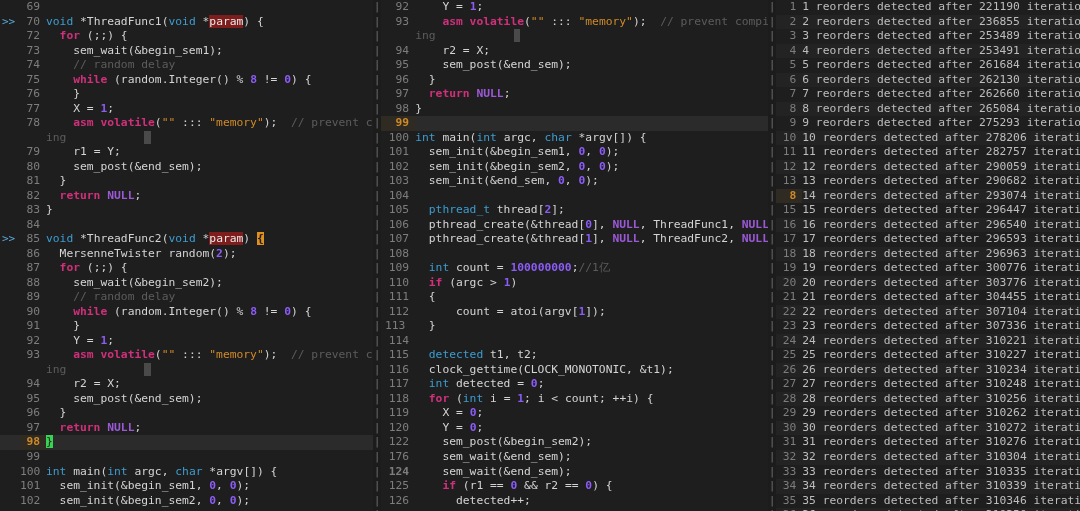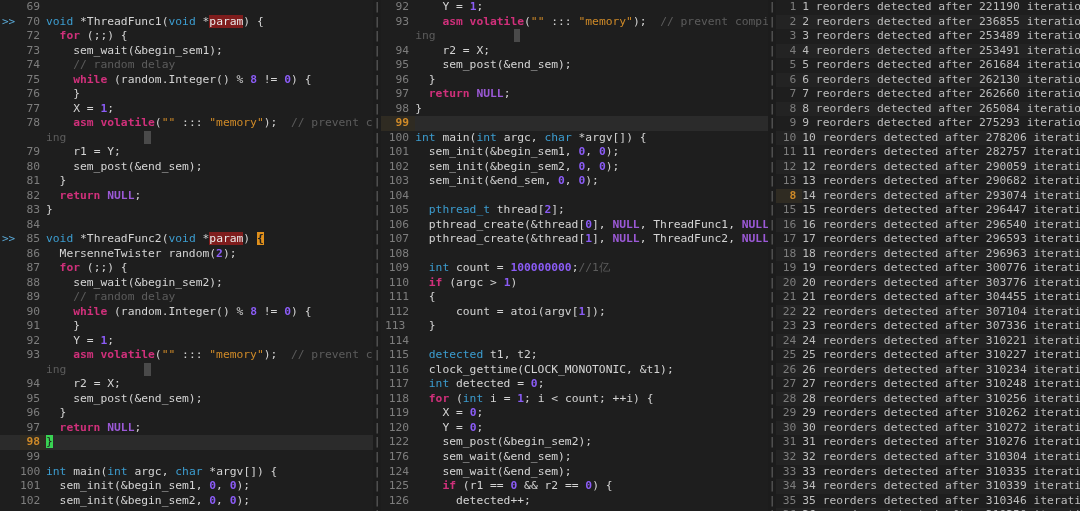--- a/index.html
+++ b/index.html
@@ -187,21 +187,21 @@
         <div class="row"><span class="lnum" style="width: 34px; flex: 0 0 34px; text-align: center;">113</span><span class="code">  <span class="plain">}</span></span></div>
         <div class="row"><span class="lnum" style="width: 34px; flex: 0 0 34px;">114</span><span class="code"></span></div>
         <div class="row"><span class="lnum" style="width: 34px; flex: 0 0 34px;">115</span><span class="code">  <span class="type">detected</span> <span class="plain">t1</span><span class="plain">,</span> <span class="plain">t2</span><span class="plain">;</span></span></div>
         <div class="row"><span class="lnum" style="width: 34px; flex: 0 0 34px;">116</span><span class="code">  <span class="plain">clock_gettime</span><span class="plain">(</span><span class="plain">CLOCK_MONOTONIC</span><span class="plain">,</span> <span class="plain">&amp;</span><span class="plain">t1</span><span class="plain">);</span></span></div>
         <div class="row"><span class="lnum" style="width: 34px; flex: 0 0 34px;">117</span><span class="code">  <span class="type">int</span> <span class="plain">detected</span> <span class="plain">=</span> <span class="num">0</span><span class="plain">;</span></span></div>
         <div class="row"><span class="lnum" style="width: 34px; flex: 0 0 34px;">118</span><span class="code">  <span class="kw">for</span> <span class="plain">(</span><span class="type">int</span> <span class="plain">i</span> <span class="plain">=</span> <span class="num">1</span><span class="plain">;</span> <span class="plain">i</span> <span class="plain">&lt;</span> <span class="plain">count</span><span class="plain">;</span> <span class="plain">++</span><span class="plain">i</span><span class="plain">)</span> <span class="plain">{</span></span></div>
         <div class="row"><span class="lnum" style="width: 34px; flex: 0 0 34px;">119</span><span class="code">    <span class="plain">X</span> <span class="plain">=</span> <span class="num">0</span><span class="plain">;</span></span></div>
         <div class="row"><span class="lnum" style="width: 34px; flex: 0 0 34px;">120</span><span class="code">    <span class="plain">Y</span> <span class="plain">=</span> <span class="num">0</span><span class="plain">;</span></span></div>
         <div class="row"><span class="lnum" style="width: 34px; flex: 0 0 34px;">122</span><span class="code">    <span class="plain">sem_post</span><span class="plain">(&amp;</span><span class="plain">begin_sem2</span><span class="plain">);</span></span></div>
         <div class="row"><span class="lnum" style="width: 34px; flex: 0 0 34px;">176</span><span class="code">    <span class="plain">sem_wait</span><span class="plain">(&amp;</span><span class="plain">end_sem</span><span class="plain">);</span></span></div>
-        <div class="row"><span class="lnum" style="width: 34px; flex: 0 0 34px;">124</span><span class="code">    <span class="plain">sem_wait</span><span class="plain">(&amp;</span><span class="plain">end_sem</span><span class="plain">);</span></span></div>
+        <div class="row"><span class="lnum" style="width: 34px; flex: 0 0 34px; font-weight: bold;">124</span><span class="code">    <span class="plain">sem_wait</span><span class="plain">(&amp;</span><span class="plain">end_sem</span><span class="plain">);</span></span></div>
         <div class="row"><span class="lnum" style="width: 34px; flex: 0 0 34px;">125</span><span class="code">    <span class="kw">if</span> <span class="plain">(</span><span class="plain">r1</span> <span class="plain">==</span> <span class="num">0</span> <span class="plain">&amp;&amp;</span> <span class="plain">r2</span> <span class="plain">==</span> <span class="num">0</span><span class="plain">)</span> <span class="plain">{</span></span></div>
         <div class="row"><span class="lnum" style="width: 34px; flex: 0 0 34px;">126</span><span class="code">      <span class="plain">detected</span><span class="plain">++;</span></span></div>
       </div>
   </div>
 
   <div class="vsep" id="sep2">
       <div>|</div>
       <div>|</div>
       <div>|</div>
       <div>|</div>

